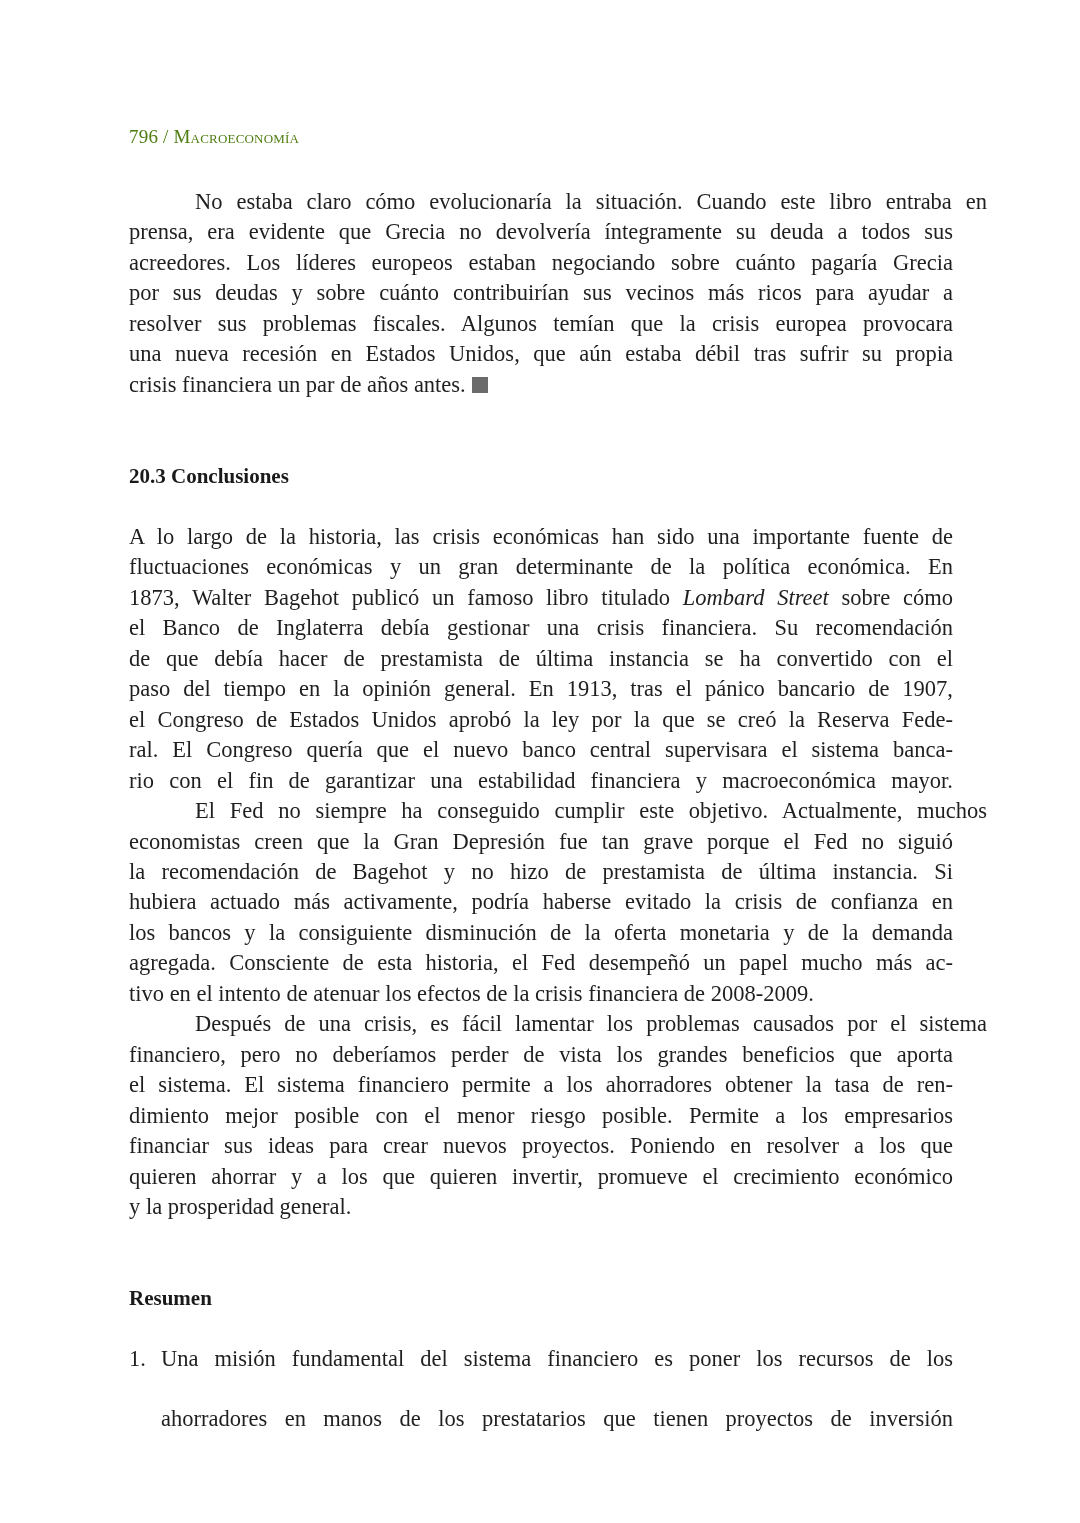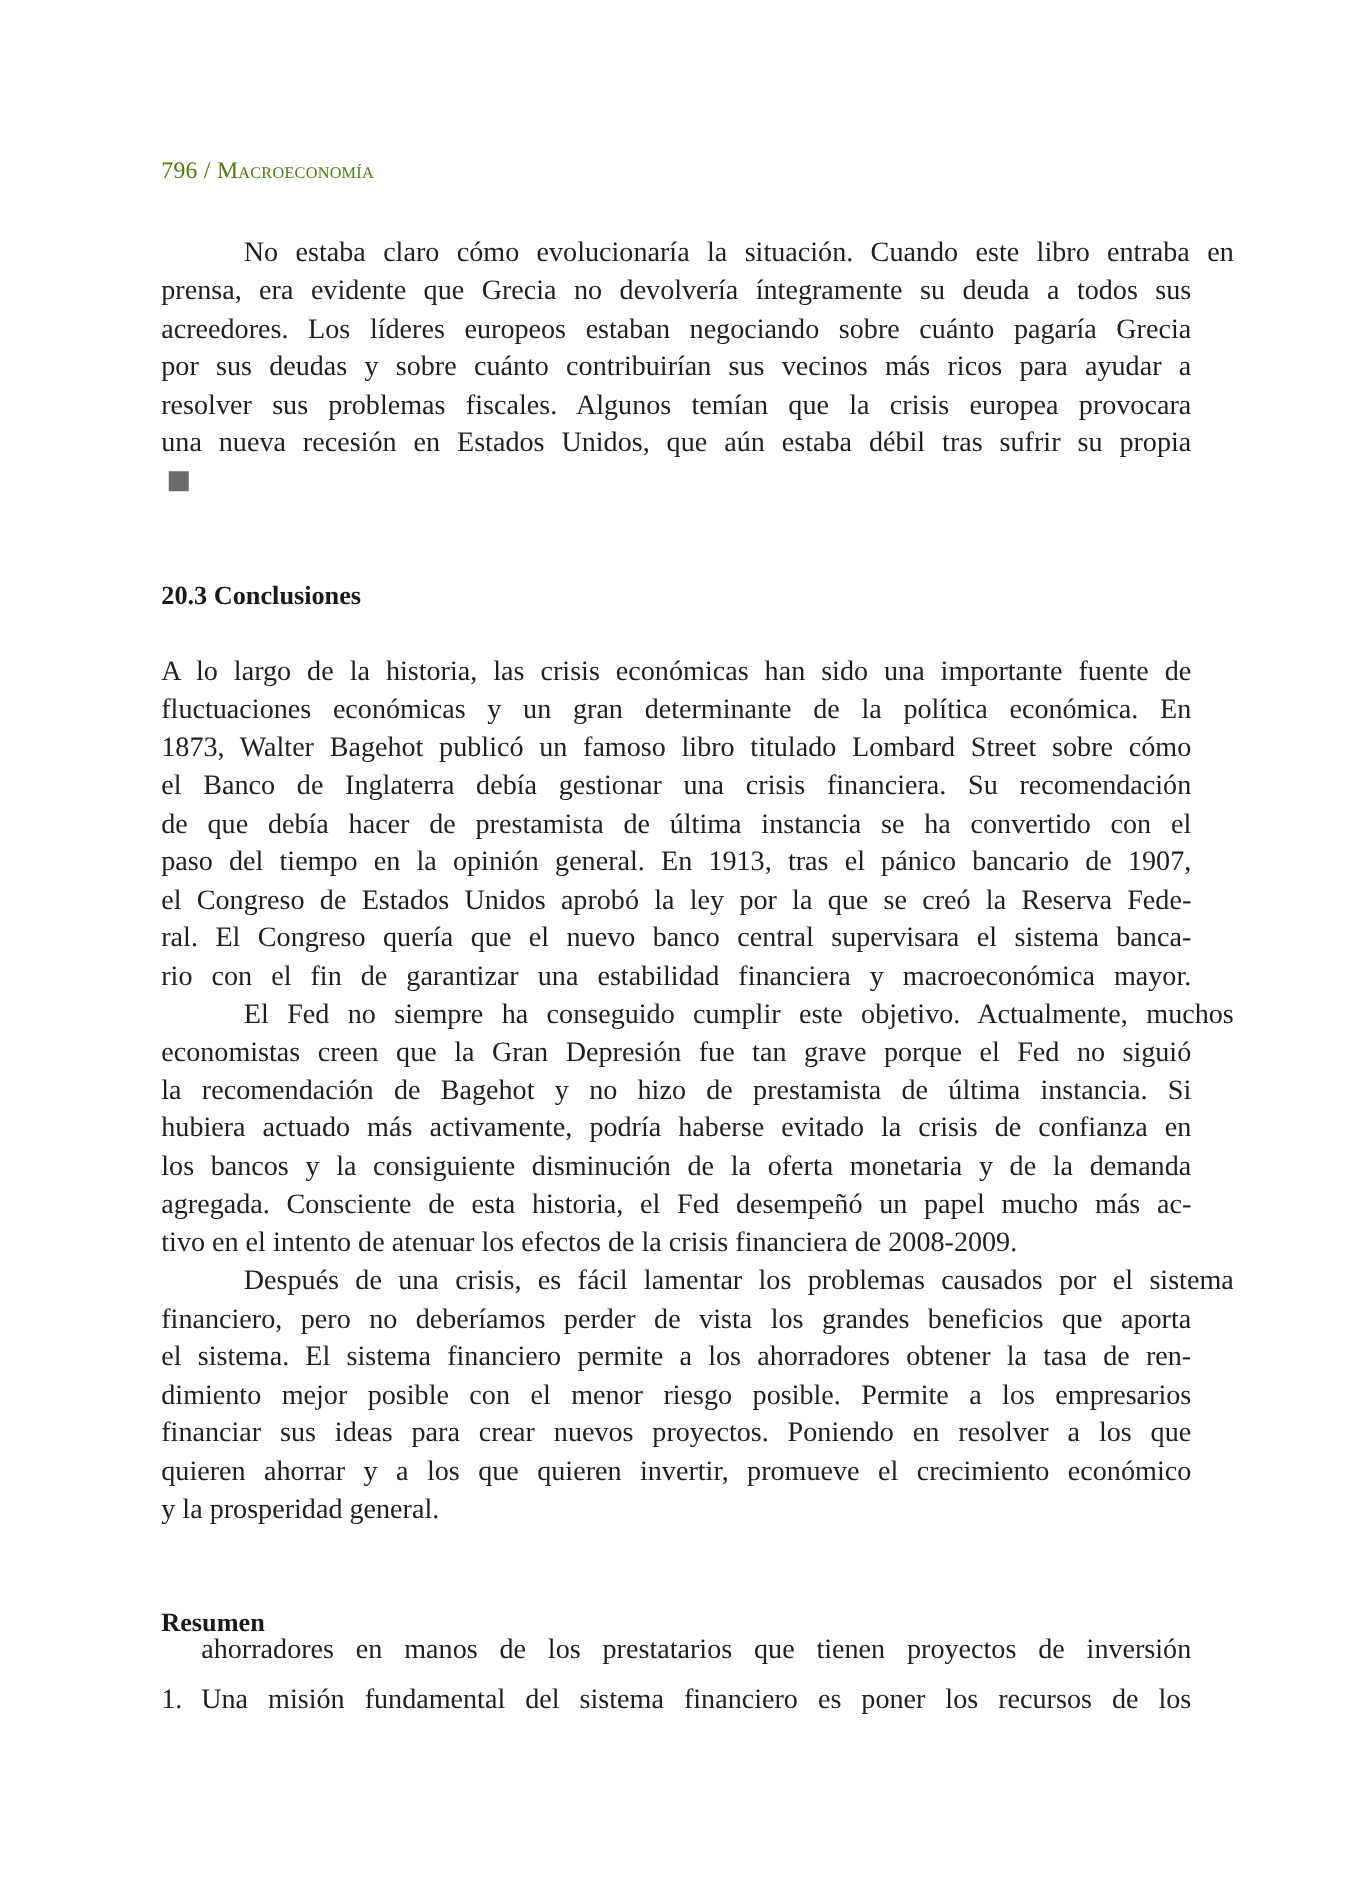--- a/index.html
+++ b/index.html
@@ -51,20 +51,21 @@
       margin-left: 34px;
     }
     .line.hang {
       left: 32px;
       width: 792px;
     }
     .line.last {
       text-align-last: left;
     }
     .line span.it {
+      font-style: italic;
     }
     .heading {
       position: absolute;
       left: 0;
       font-size: 21px;
       font-weight: bold;
       line-height: 30px;
       color: #1a1a1a;
     }
     .end-mark {
@@ -91,21 +92,21 @@
     <span>796</span><span> / </span><span class="sc">Macroeconomía</span>
   </div>
 
   <div>
     <div class="line indent" style="top:187px">No estaba claro cómo evolucionaría la situación. Cuando este libro entraba en</div>
     <div class="line" style="top:217px">prensa, era evidente que Grecia no devolvería íntegramente su deuda a todos sus</div>
     <div class="line" style="top:248px">acreedores. Los líderes europeos estaban negociando sobre cuánto pagaría Grecia</div>
     <div class="line" style="top:278px">por sus deudas y sobre cuánto contribuirían sus vecinos más ricos para ayudar a</div>
     <div class="line" style="top:309px">resolver sus problemas fiscales. Algunos temían que la crisis europea provocara</div>
     <div class="line" style="top:339px">una nueva recesión en Estados Unidos, que aún estaba débil tras sufrir su propia</div>
-    <div class="line last" style="top:370px"><span class="end-mark"></span></div>
+    <div class="line last" style="top:370px"><span>crisis financiera un par de años antes.</span><span class="end-mark"></span></div>
   </div>
 
   <div class="heading" style="top:461px">20.3 Conclusiones</div>
 
   <div>
     <div class="line" style="top:522px">A lo largo de la historia, las crisis económicas han sido una importante fuente de</div>
     <div class="line" style="top:552px">fluctuaciones económicas y un gran determinante de la política económica. En</div>
     <div class="line" style="top:583px"><span>1873, Walter Bagehot publicó un famoso libro titulado </span><span class="it">Lombard Street</span><span> sobre cómo</span></div>
     <div class="line" style="top:613px">el Banco de Inglaterra debía gestionar una crisis financiera. Su recomendación</div>
     <div class="line" style="top:644px">de que debía hacer de prestamista de última instancia se ha convertido con el</div>
@@ -134,17 +135,17 @@
     <div class="line" style="top:1162px">quieren ahorrar y a los que quieren invertir, promueve el crecimiento económico</div>
     <div class="line last" style="top:1192px">y la prosperidad general.</div>
   </div>
 
   <div class="heading" style="top:1283px">Resumen</div>
 
   <div>
     <div>
       <div class="list-num" style="top:1344px">1.</div>
       <div class="line hang" style="top:1344px">Una misión fundamental del sistema financiero es poner los recursos de los</div>
-      <div class="line hang" style="top:1304px">ahorradores en manos de los prestatarios que tienen proyectos de inversión</div>
+      <div class="line hang" style="top:1404px">ahorradores en manos de los prestatarios que tienen proyectos de inversión</div>
     </div>
   </div>
 
 </div>
 
 </body></html>

